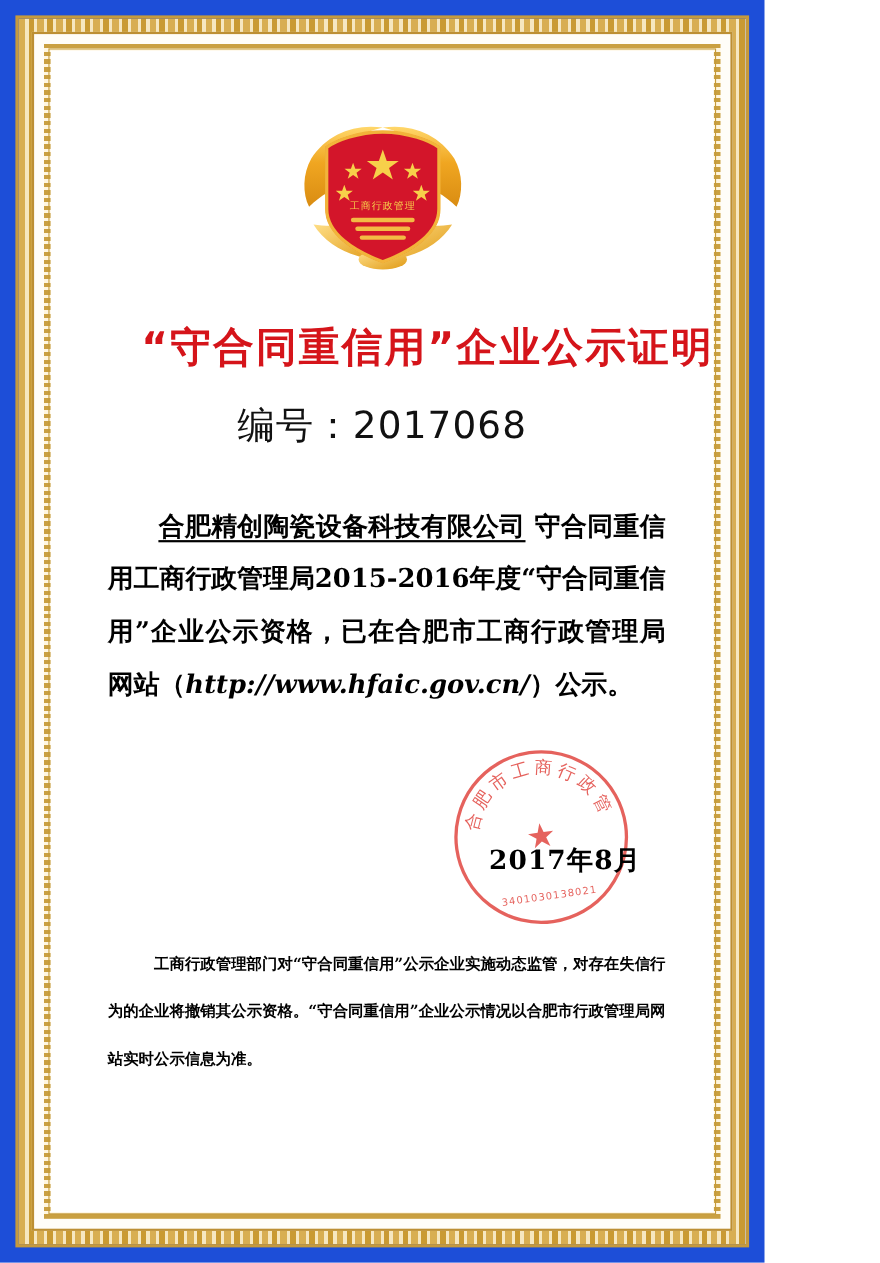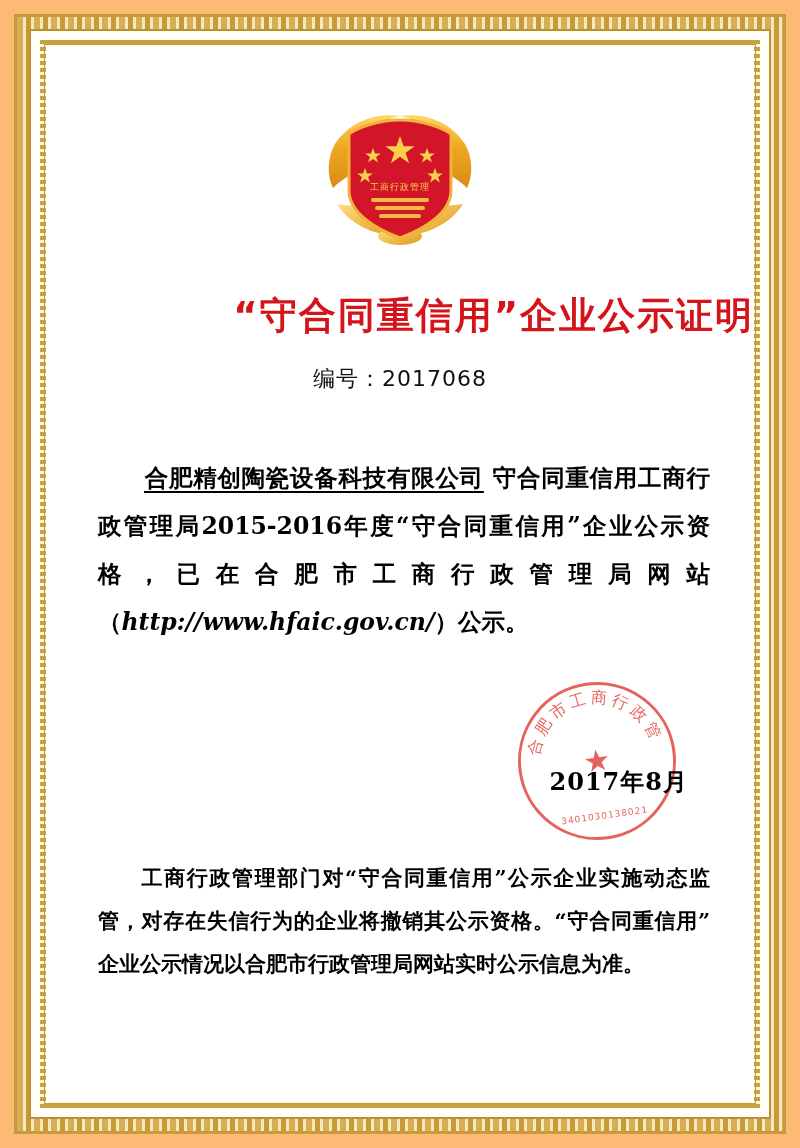--- a/index.html
+++ b/index.html
@@ -12,23 +12,23 @@
     height: 1148px;
     font-family: "DejaVu Sans", sans-serif;
     position: relative;
     overflow: hidden;
   }
 
   
   .certificate {
     position: absolute;
     left: 0; top: 0;
-    width: 800px;
+    width: 695px;
     height: 1148px;
-    background: #fdba74;
+    background: #1d4ed8;
   }
 
   .border-outer {
     position: absolute;
     left: 14px; top: 14px;
     right: 14px; bottom: 14px;
     border: 3px solid #c69a3d;
     background:
       repeating-linear-gradient(90deg,
         #d8ae52 0px, #d8ae52 6px,
@@ -106,21 +106,21 @@
     font-weight: bold;
     color: #d5141a;
     letter-spacing: 2px;
     white-space: nowrap;
   }
   .serial {
     position: absolute;
     top: 318px;
     left: 0; right: 0;
     text-align: center;
-    font-size: 22px;
+    font-size: 34px;
     color: #111;
     font-family: "DejaVu Sans", sans-serif;
     letter-spacing: 1px;
   }
 
   
   .body-text {
     position: absolute;
     top: 408px;
     left: 52px;
@@ -184,21 +184,21 @@
     letter-spacing: 1px;
     font-family: "DejaVu Sans", sans-serif;
   }
 
   
   .note-text {
     position: absolute;
     top: 810px;
     left: 52px;
     right: 44px;
-    font-size: 21px;
+    font-size: 14px;
     line-height: 43px;
     color: #000;
     font-family: "DejaVu Serif", serif;
     font-weight: bold;
     text-align: justify;
     text-justify: inter-ideograph;
   }
   .note-text .indent { display: inline-block; width: 42px; }
 </style>
 </head>

